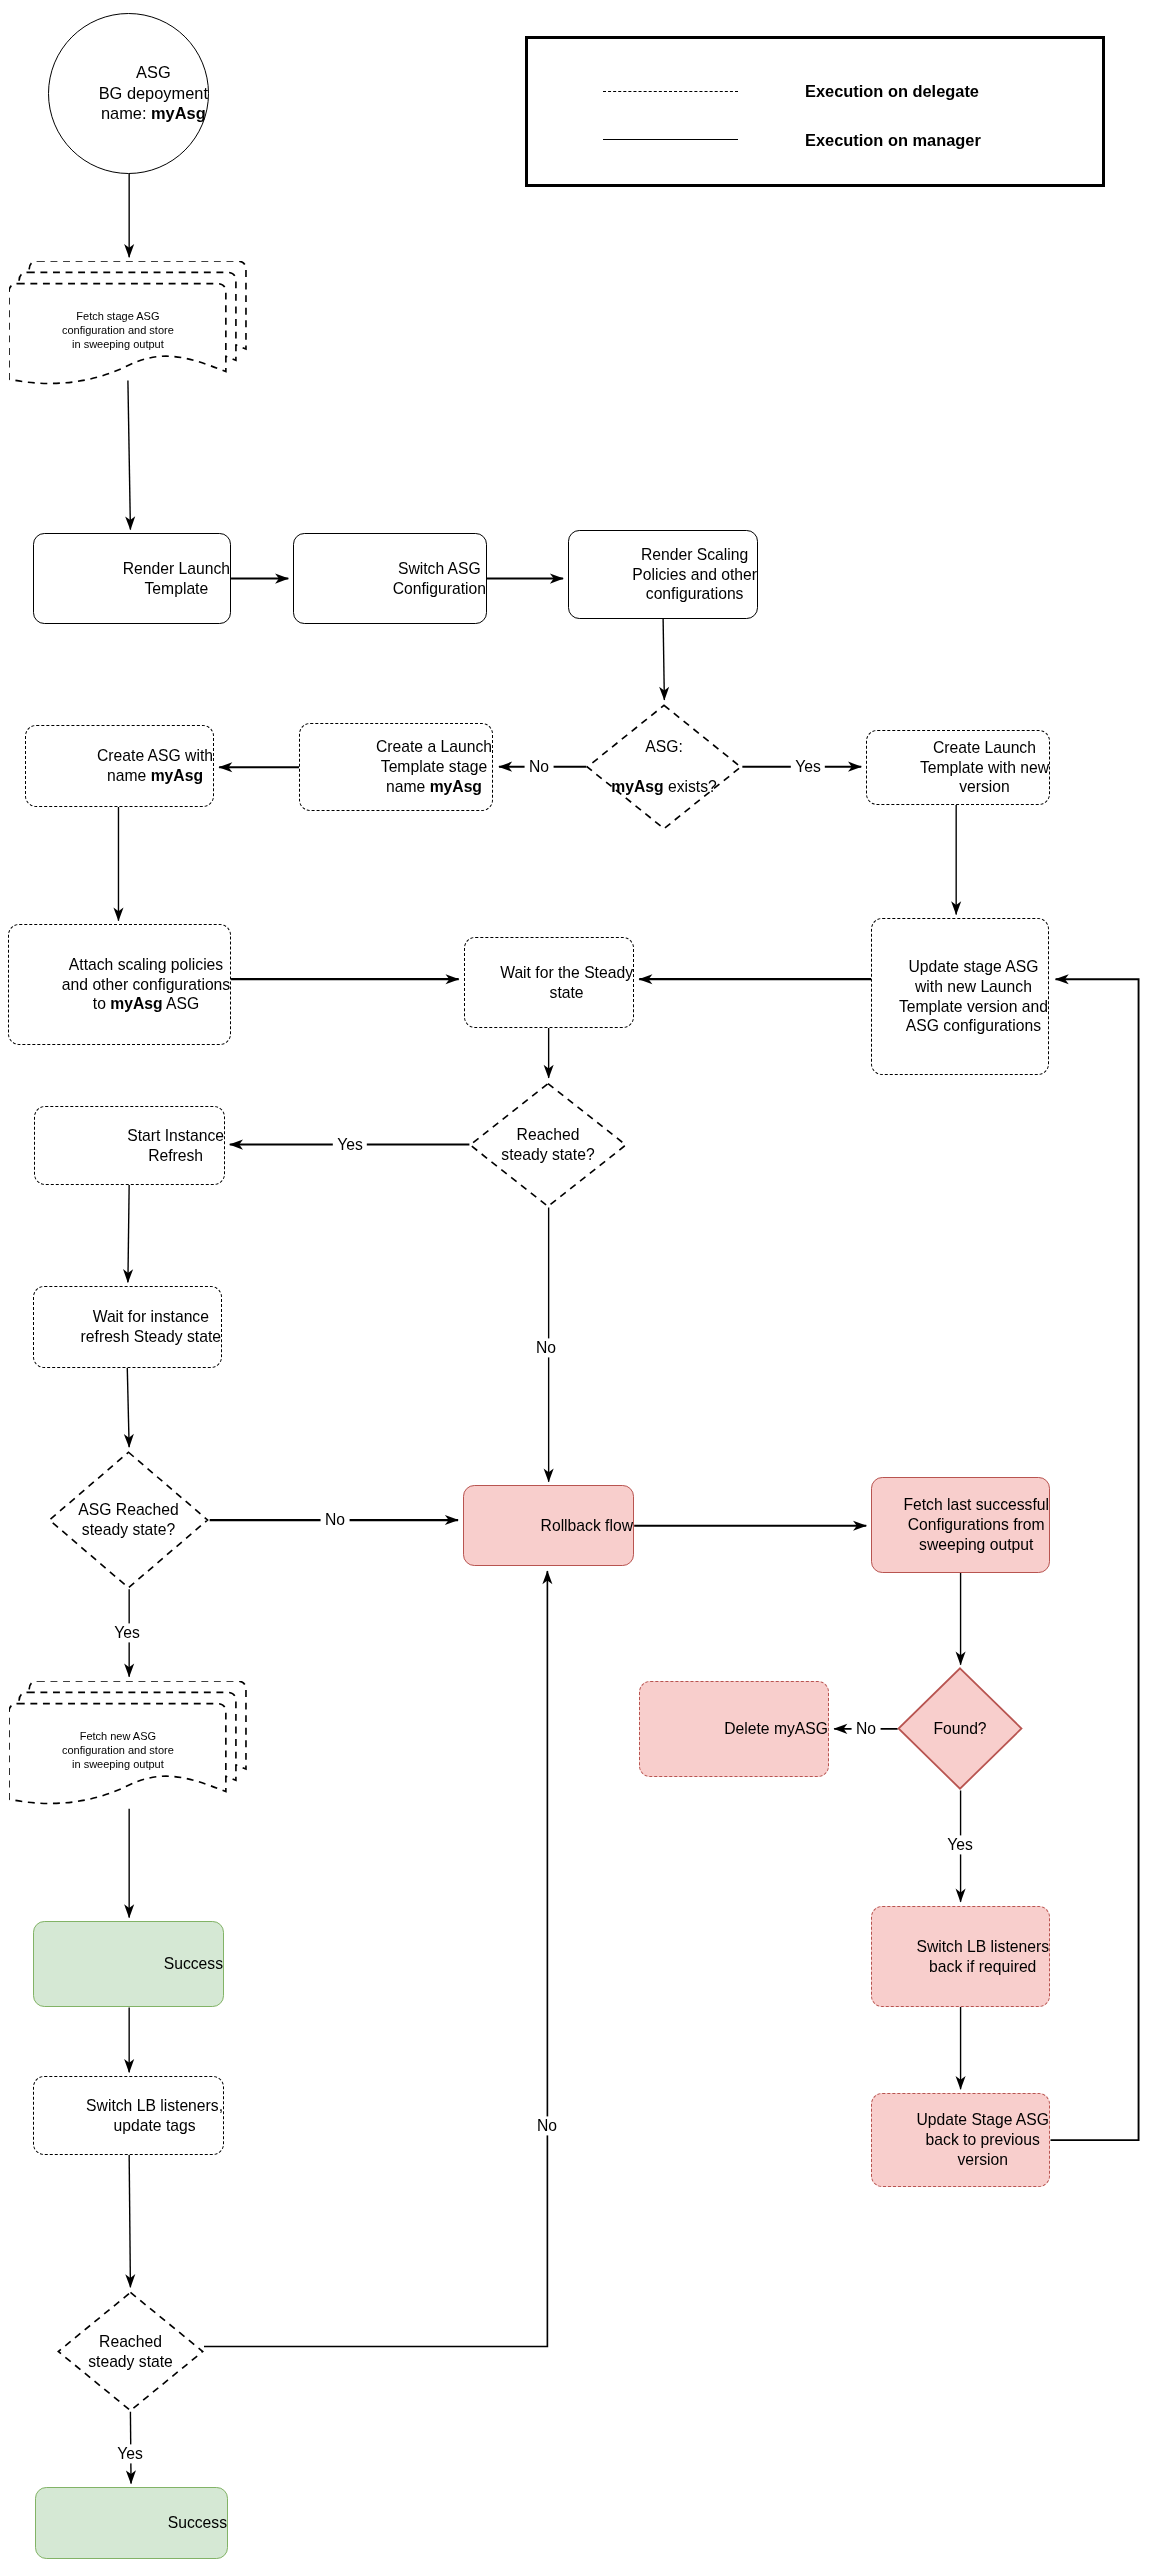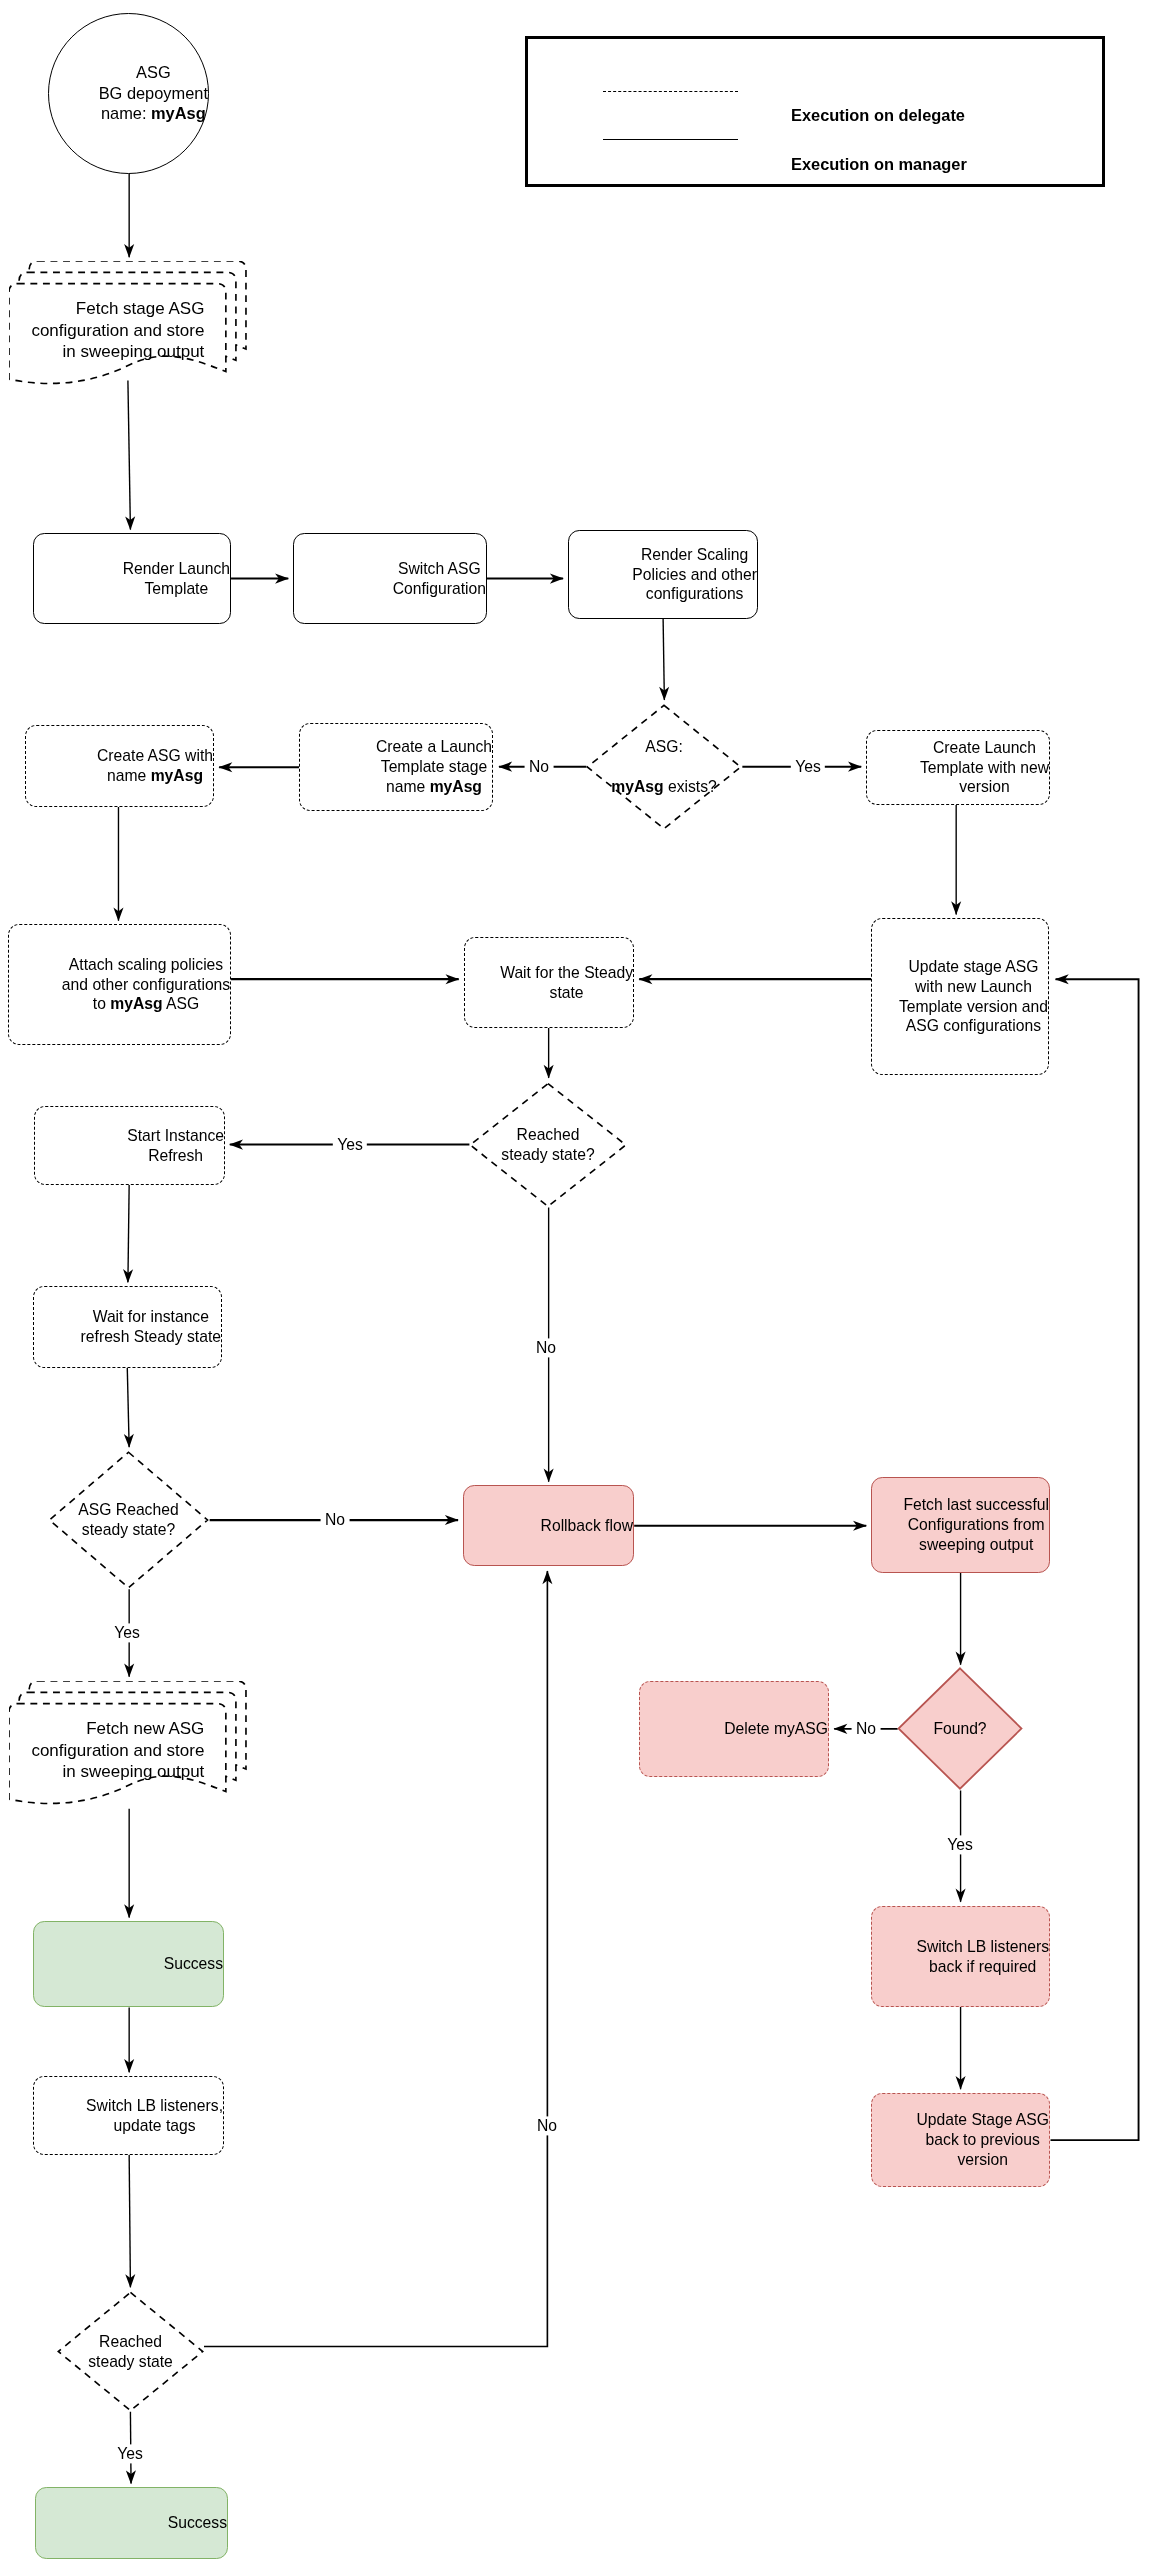--- a/index.html
+++ b/index.html
@@ -13,30 +13,30 @@
   .pink{background:#f8cecc;border-color:#b85450;}
   .green{background:#d5e8d4;border-color:#82b366;}
   .lbl{white-space:pre-line;}
   .circle{border:1.9px solid #000;border-radius:50%;background:#fff;font-size:16.4px;}
   .diamond{position:absolute;z-index:2;}
   .diamond svg{position:absolute;left:0;top:0;}
   .dlabel{position:absolute;left:0;top:0;right:0;bottom:0;display:flex;align-items:center;
           justify-content:center;text-align:center;font-size:15.7px;line-height:1.26;white-space:pre-line;}
   .doc-stack{position:absolute;z-index:2;}
   .doc-label{position:absolute;display:flex;align-items:center;justify-content:center;
-             text-align:right;font-size:17px;line-height:1.26;white-space:pre-line;}
+             text-align:center;font-size:11px;line-height:1.26;white-space:pre-line;}
   .edge-label{position:absolute;transform:translate(-50%,-50%);background:#fff;
               padding:0.6px 4.4px;font-size:15.7px;z-index:3;}
   .legend{position:absolute;left:525px;top:36px;width:580px;height:151px;
           border:3.8px solid #000;background:#fff;box-sizing:border-box;z-index:2;}
   .legend-sample{position:absolute;left:75px;width:135px;height:0;}
   .legend-sample.dashed{border-top:1.9px dashed #000;}
   .legend-sample.solid{border-top:1.9px solid #000;}
-  .legend-label{position:absolute;left:263px;transform:translateY(-50%);
-                font-weight:bold;font-size:16.4px;margin-top:24px;}
+  .legend-label{position:absolute;left:277px;transform:translateY(-50%);
+                font-weight:bold;font-size:16.4px;}
   b{font-weight:bold;}
 </style>
 </head>
 <body>
 
 <div class="canvas">
 
   <svg class="edges" width="1152" height="2576" viewBox="0 0 1831 4096">
     <defs>
       <marker id="ah" markerUnits="userSpaceOnUse" markerWidth="28" markerHeight="22" refX="24" refY="11" orient="auto">

